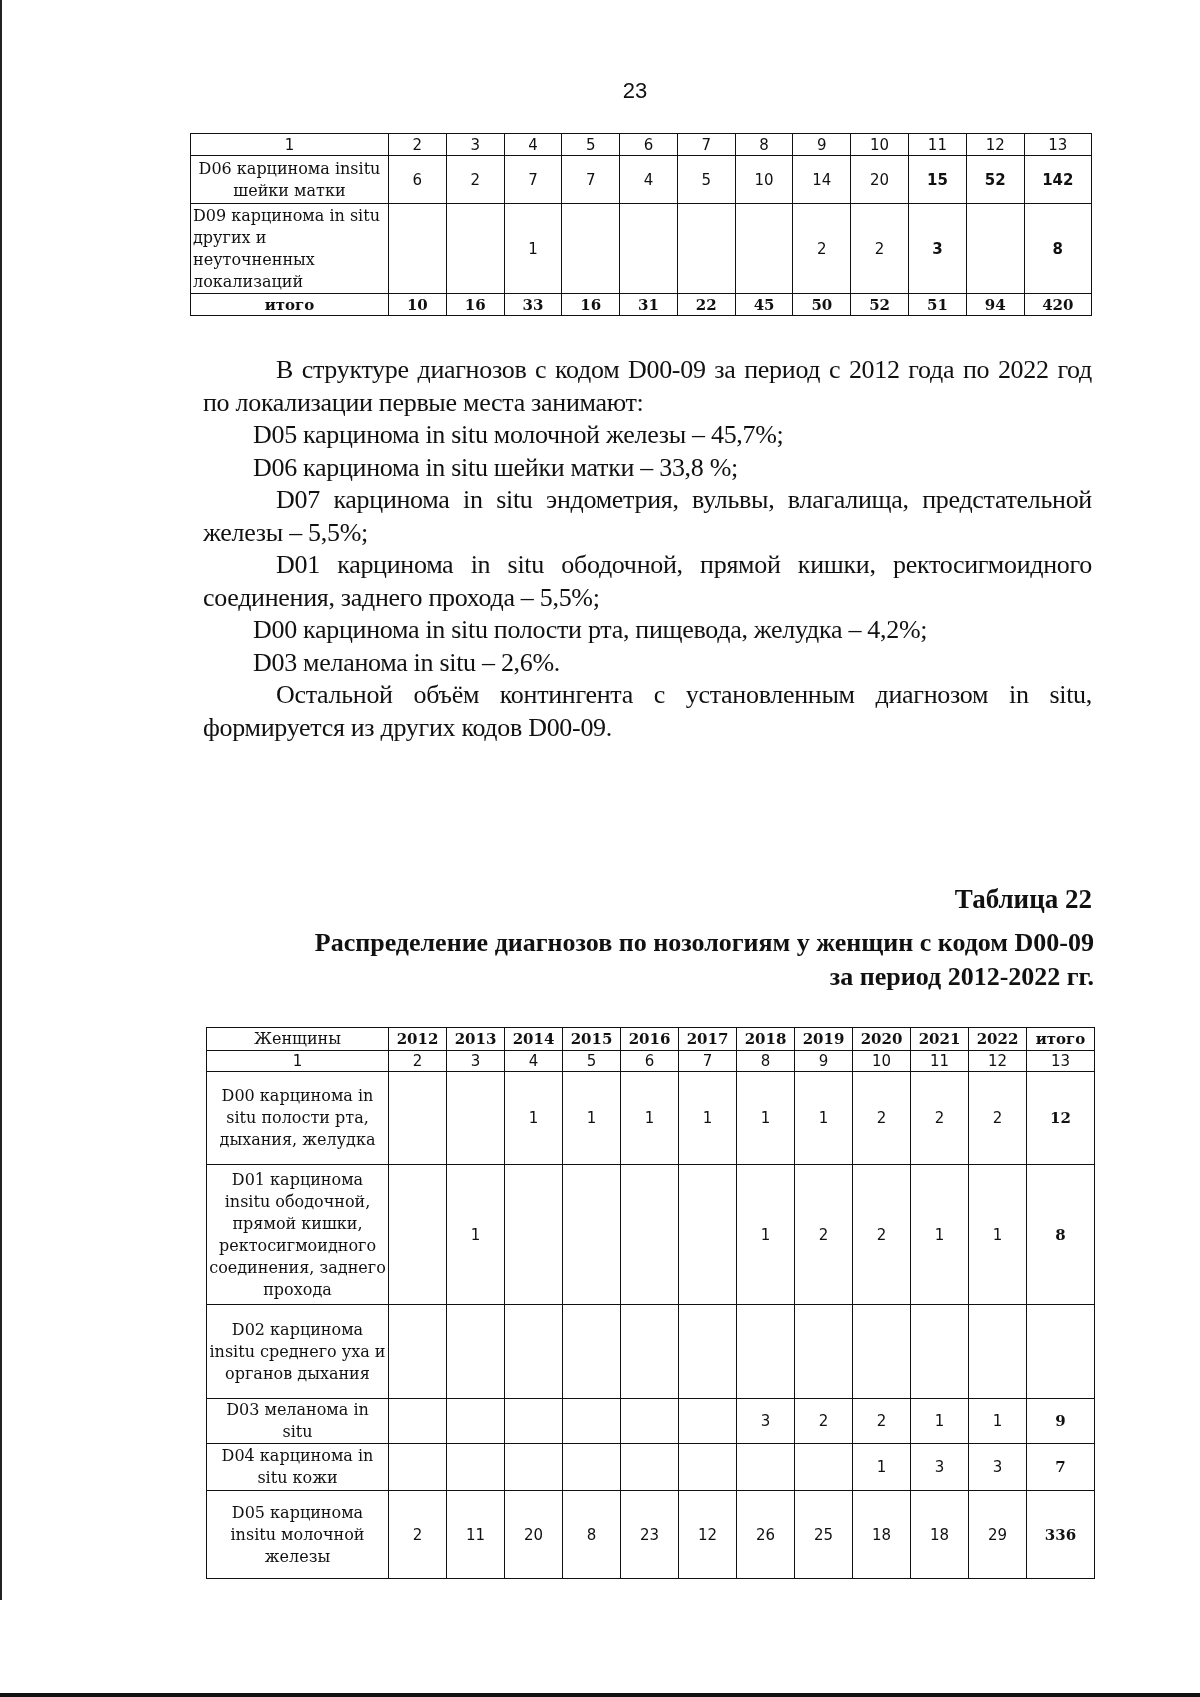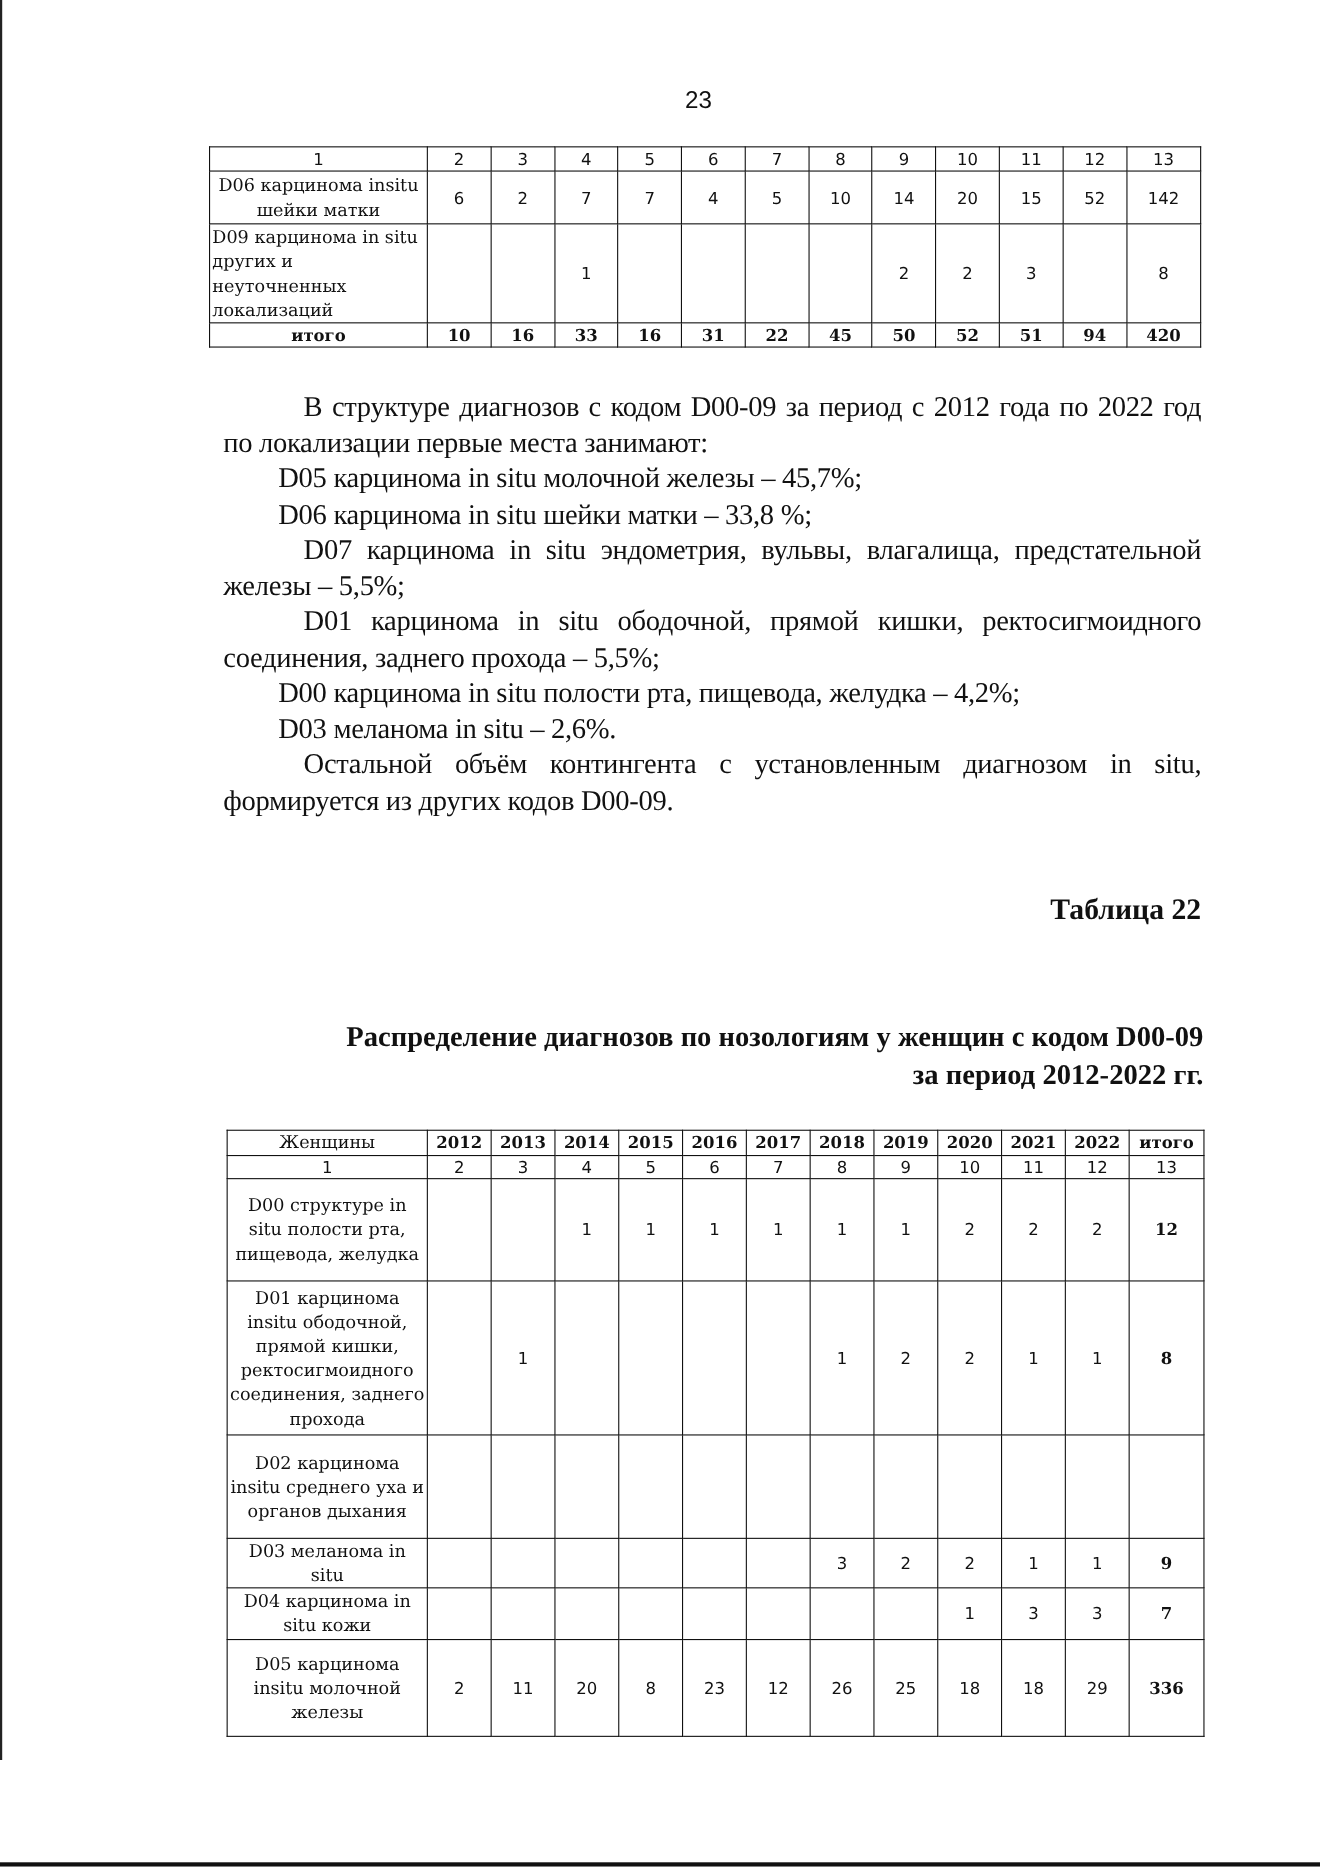--- a/index.html
+++ b/index.html
@@ -9,32 +9,32 @@
   }
   .scan-left { position: absolute; left: 0; top: 0; width: 2px; height: 1600px; background: #222; }
   .scan-bottom { position: absolute; left: 0; bottom: 0; width: 1200px; height: 4px; background: #111; }
   .page-number { position: absolute; top: 78px; left: 0; width: 1270px; text-align: center; font-size: 22px; font-family: "Liberation Sans", "DejaVu Sans", sans-serif; }
 
   table.t { border-collapse: collapse; position: absolute; font-family: "DejaVu Sans", "Liberation Sans", sans-serif; table-layout: fixed; }
   table.t td { border: 1.5px solid #111; text-align: center; vertical-align: middle; padding: 0 2px; font-size: 15px; line-height: 20px; }
   table.t td.lbl { text-align: center; font-size: 16px; line-height: 22px; font-family: "DejaVu Serif", "Liberation Serif", serif; }
   table.t td.lbl-left { text-align: left; }
   table.t td.b { font-weight: bold; font-family: "DejaVu Serif", "Liberation Serif", serif; }
-  table.t td.tot { font-weight: normal; font-size: 15px; }
+  table.t td.tot { font-weight: bold; font-size: 15px; }
   table.t td.hdr { font-weight: bold; font-size: 15px; font-family: "DejaVu Serif", "Liberation Serif", serif; }
 
   #table1 { left: 190px; top: 133px; width: 902px; }
   #table2 { left: 206px; top: 1027px; width: 888px; }
 
   .body-text { position: absolute; left: 180px; top: 354px; width: 912px; font-size: 26px; line-height: 32.5px; font-family: "Liberation Serif", "DejaVu Serif", serif; letter-spacing: -0.3px; }
   .body-text p { margin: 0; text-align: justify; }
   .body-text p.ind { text-indent: 73px; margin-left: 23px; }
   .body-text p.list { padding-left: 73px; text-align: left; }
 
-  .table-num { position: absolute; top: 811px; right: 108px; font-size: 27px; font-weight: bold; }
+  .table-num { position: absolute; top: 884px; right: 108px; font-size: 27px; font-weight: bold; }
   .table-title { position: absolute; top: 926px; left: 206px; width: 888px; text-align: right; font-size: 26px; line-height: 34px; font-weight: bold; }
 </style>
 </head>
 <body>
 
 <div class="scan-left"></div>
 <div class="scan-bottom"></div>
 
 <div class="page-number">23</div>
 
@@ -157,21 +157,21 @@
     <td>7</td>
     <td>8</td>
     <td>9</td>
     <td>10</td>
     <td>11</td>
     <td>12</td>
     <td>13</td>
   </tr>
 
   <tr style="height:93px">
-    <td class="lbl">D00 структуре in situ полости рта, пищевода, желудка</td>
+    <td class="lbl">D00 карцинома in situ полости рта, дыхания, желудка</td>
     <td></td>
     <td></td>
     <td>1</td>
     <td>1</td>
     <td>1</td>
     <td>1</td>
     <td>1</td>
     <td>1</td>
     <td>2</td>
     <td>2</td>

